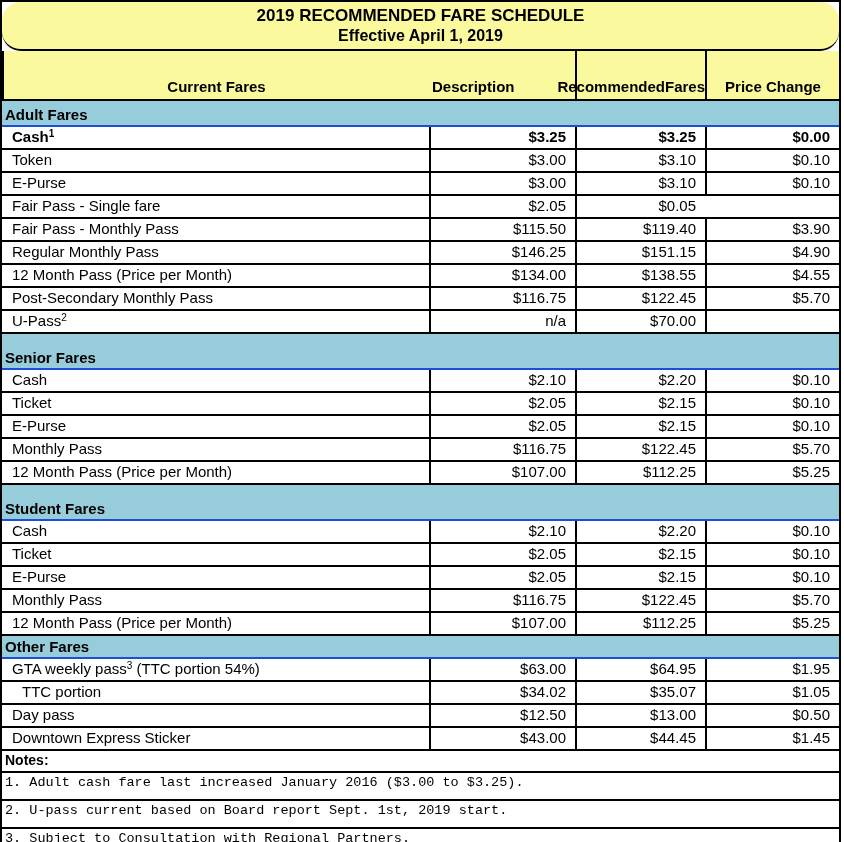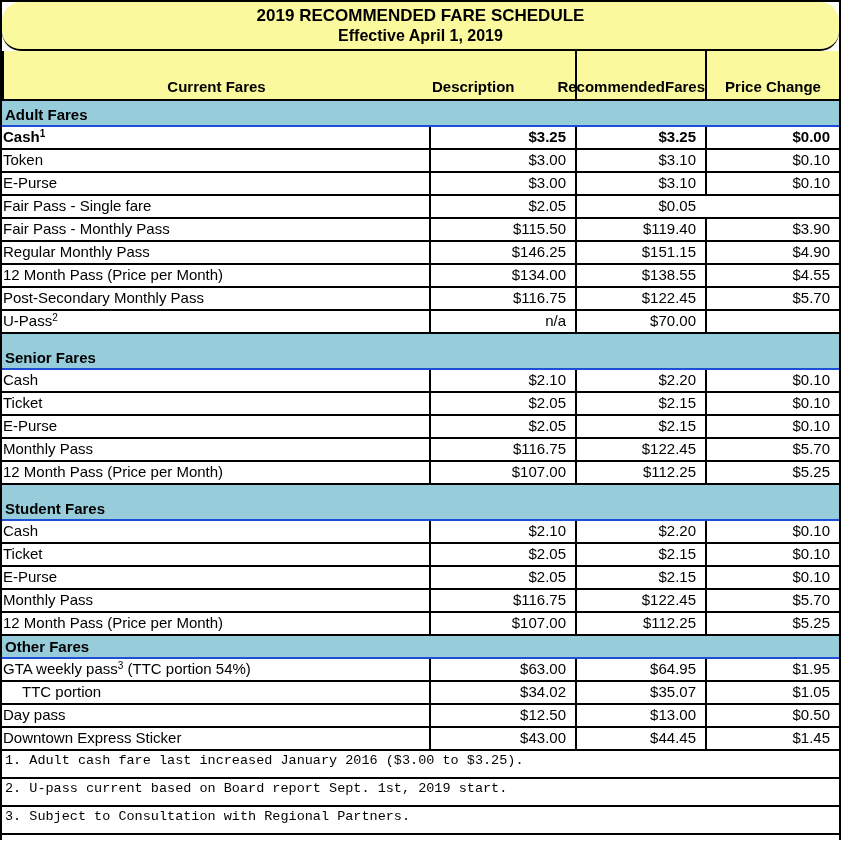--- a/index.html
+++ b/index.html
@@ -44,21 +44,21 @@
   .section-2 .section-band { height:36px; }
   .section-3 .section-band { height:23px; }
   .fare-row {
     height:23px; box-sizing:border-box; border-bottom:2px solid #000;
     display:grid; grid-template-columns:427px 146px 130px 1fr;
     font-size:15px; background:#fff;
   }
   .fare-row .cell {
     box-sizing:border-box; line-height:20px; white-space:nowrap; overflow:hidden;
   }
-  .fare-row .desc { padding-left:1px; text-align:left; }
+  .fare-row .desc { padding-left:10px; text-align:left; }
   .fare-row.sub-row .desc { padding-left:20px; }
   .fare-row .num { text-align:right; padding-right:9px; border-left:2px solid #000; }
   .fare-row.bold-row { font-weight:bold; }
   .sup { font-size:10px; position:relative; top:-5px; line-height:0; }
   
   .notes-heading {
     height:22px; box-sizing:border-box; border-bottom:2px solid #000;
     font-weight:bold; font-size:14px; line-height:19px; padding-left:3px;
   }
   .note-row {
@@ -241,19 +241,20 @@
           </div>
           <div class="fare-row">
             <div class="cell desc"><span>Downtown Express Sticker</span><span class="sup"></span><span></span></div>
             <div class="cell num">$43.00</div>
             <div class="cell num">$44.45</div>
             <div class="cell num">$1.45</div>
           </div>
         </div>
       </div>
 
+    <div class="notes-heading">Notes:</div>
     <div class="note-row">1. Adult cash fare last increased January 2016 ($3.00 to $3.25).</div>
     <div class="note-row">2. U-pass current based on Board report Sept. 1st, 2019 start.</div>
     <div class="note-row">3. Subject to Consultation with Regional Partners.</div>
     <div class="bottom-strip"></div>
 
   </div>
 </div>
 
 </body></html>

